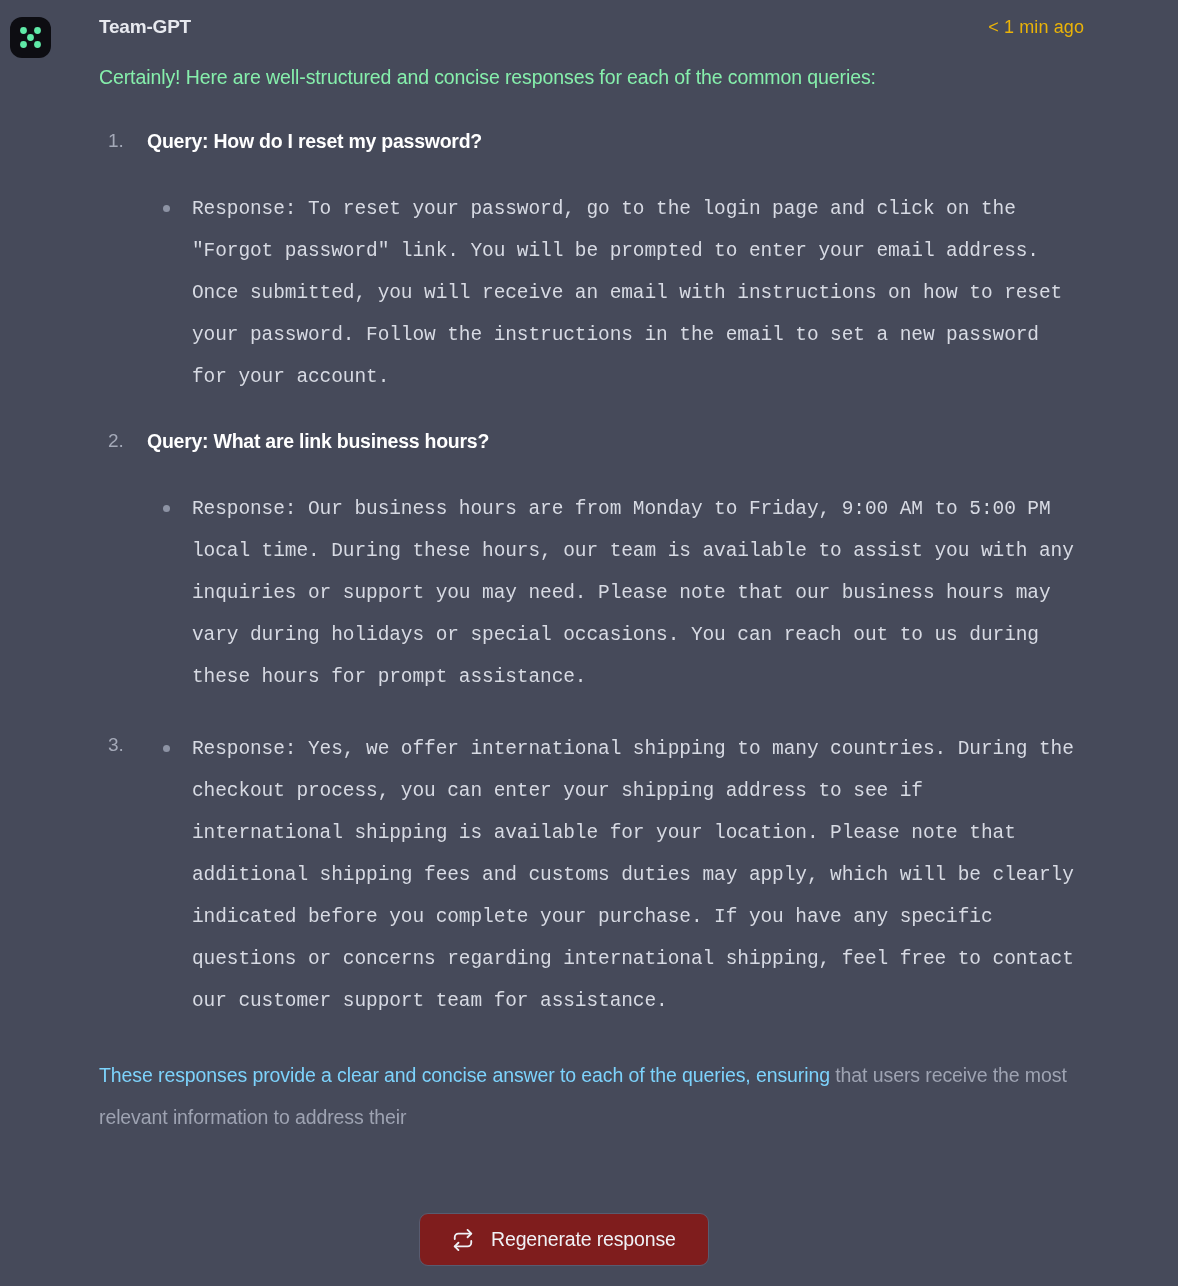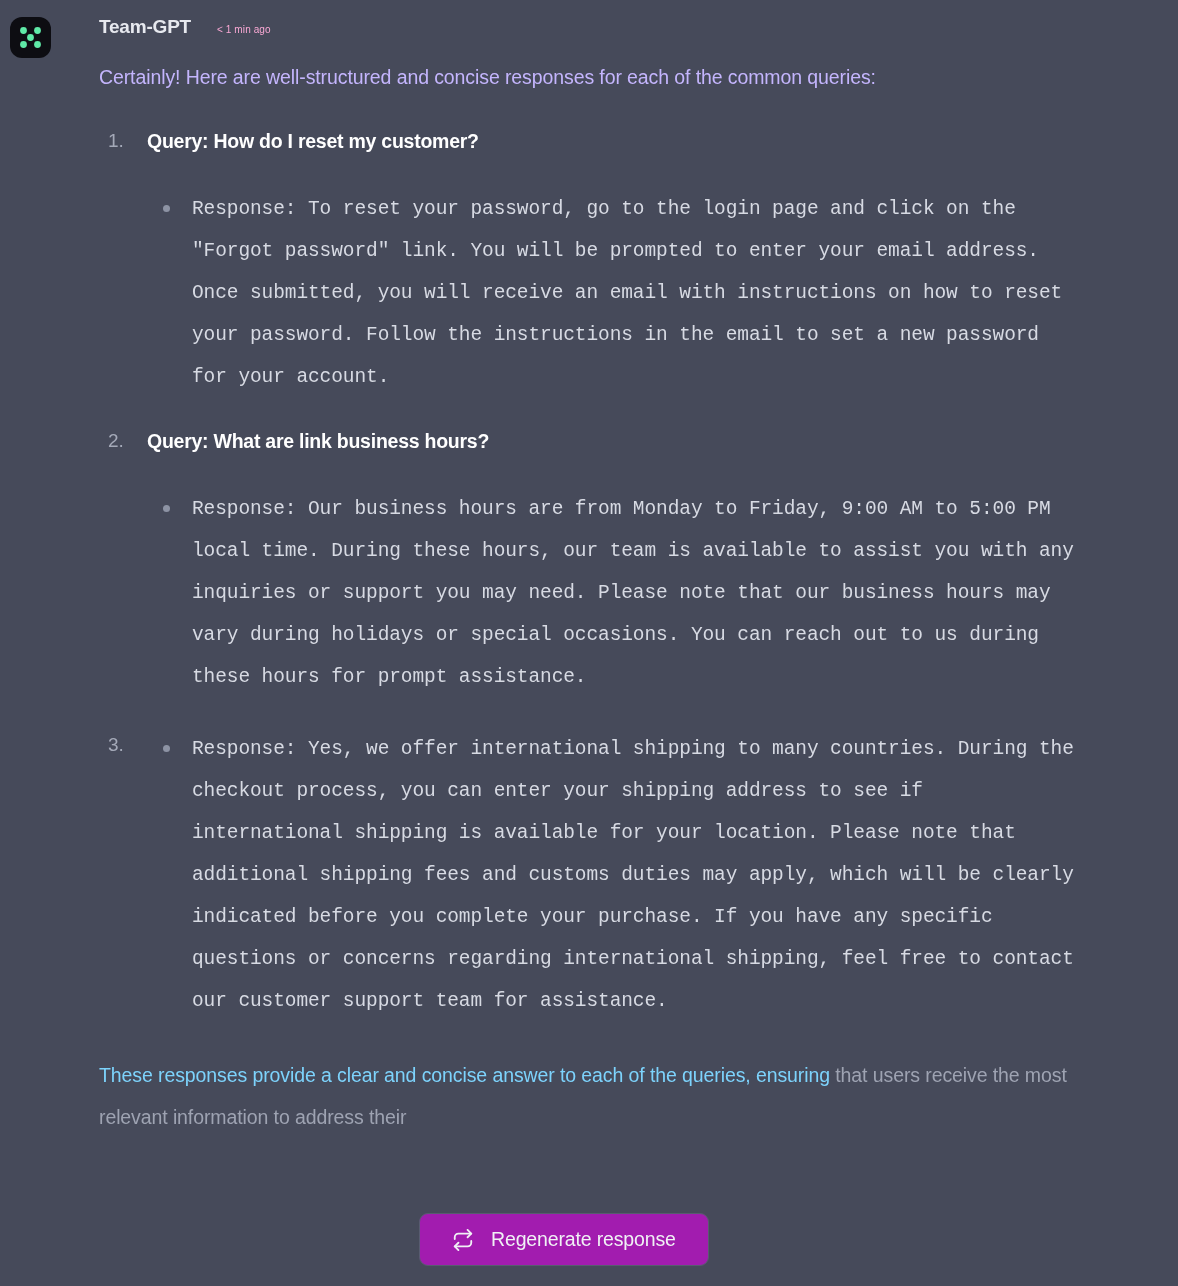--- a/index.html
+++ b/index.html
@@ -42,39 +42,40 @@
     top: 16px;
     width: 985px;
   }
 
   
   .msg-header {
     display: flex;
     align-items: baseline;
     gap: 26px;
     height: 26px;
+    justify-content: space-between;
   }
   .author {
     font-size: 19px;
     font-weight: bold;
     color: #e7e9ef;
     letter-spacing: -0.2px;
   }
   .timestamp {
-    font-size: 10px;
-    color: #f9a8d4;
+    font-size: 18px;
+    color: #eab308;
     letter-spacing: 0.1px;
   }
 
   
   .intro {
     margin-top: 14px;
     font-size: 19.5px;
     line-height: 42px;
-    color: #c4b5fd;
+    color: #86efac;
     letter-spacing: -0.1px;
     max-width: 955px;
   }
 
   
   ol.query-list {
     list-style: none;
     margin: 26px 0 0 0;
     padding: 0;
     counter-reset: qitem;
@@ -144,21 +145,21 @@
 
   
   .regen-button {
     position: absolute;
     left: 419px;
     top: 1213px;
     display: flex;
     align-items: center;
     gap: 17px;
     padding: 13px 32px;
-    background: #a21caf;
+    background: #7f1d1d;
     border: 1px solid #585c70;
     border-radius: 9px;
     cursor: pointer;
     box-sizing: border-box;
     height: 53px;
   }
   .regen-label {
     font-size: 19.5px;
     color: #f0f1f5;
     letter-spacing: -0.15px;
@@ -188,21 +189,21 @@
     <div class="msg-header">
       <span class="author">Team-GPT</span>
       <span class="timestamp">&lt; 1 min ago</span>
     </div>
 
     <p class="intro">Certainly! Here are well-structured and concise responses for each of the common queries:</p>
 
     <ol class="query-list">
 
       <li>
-        <div class="q-title">Query: How do I reset my customer?</div>
+        <div class="q-title">Query: How do I reset my password?</div>
         <ul class="response-list">
           <li>
             <span class="bullet-dot"></span>
             <span class="r-text">Response: To reset your password, go to the login page and click on the "Forgot password" link. You will be prompted to enter your email address. Once submitted, you will receive an email with instructions on how to reset your password. Follow the instructions in the email to set a new password for your account.</span>
           </li>
         </ul>
       </li>
 
       <li>
         <div class="q-title">Query: What are link business hours?</div>

